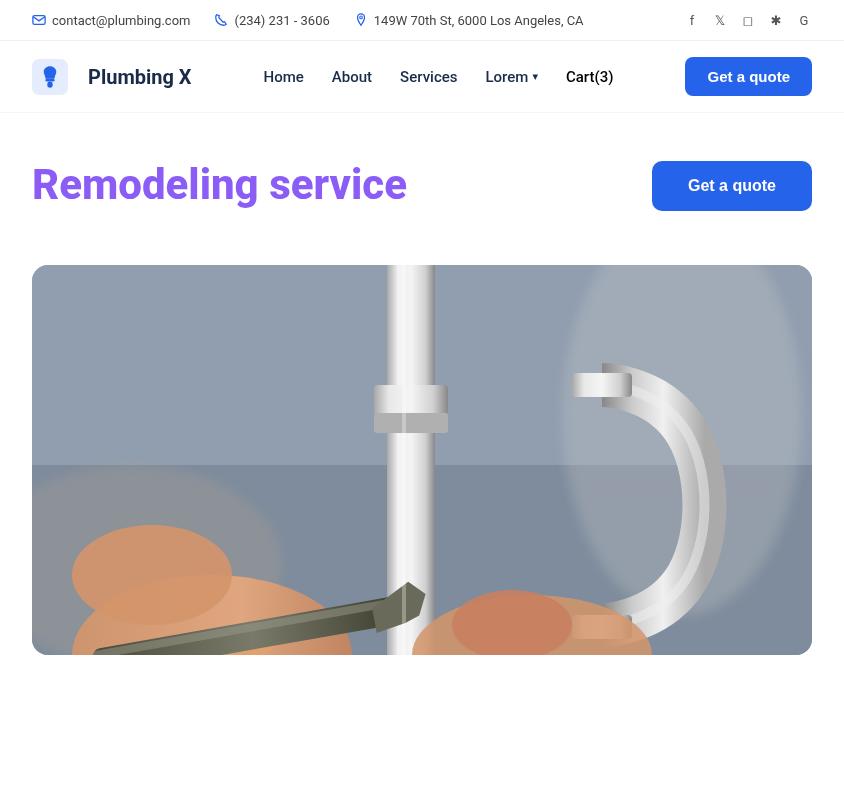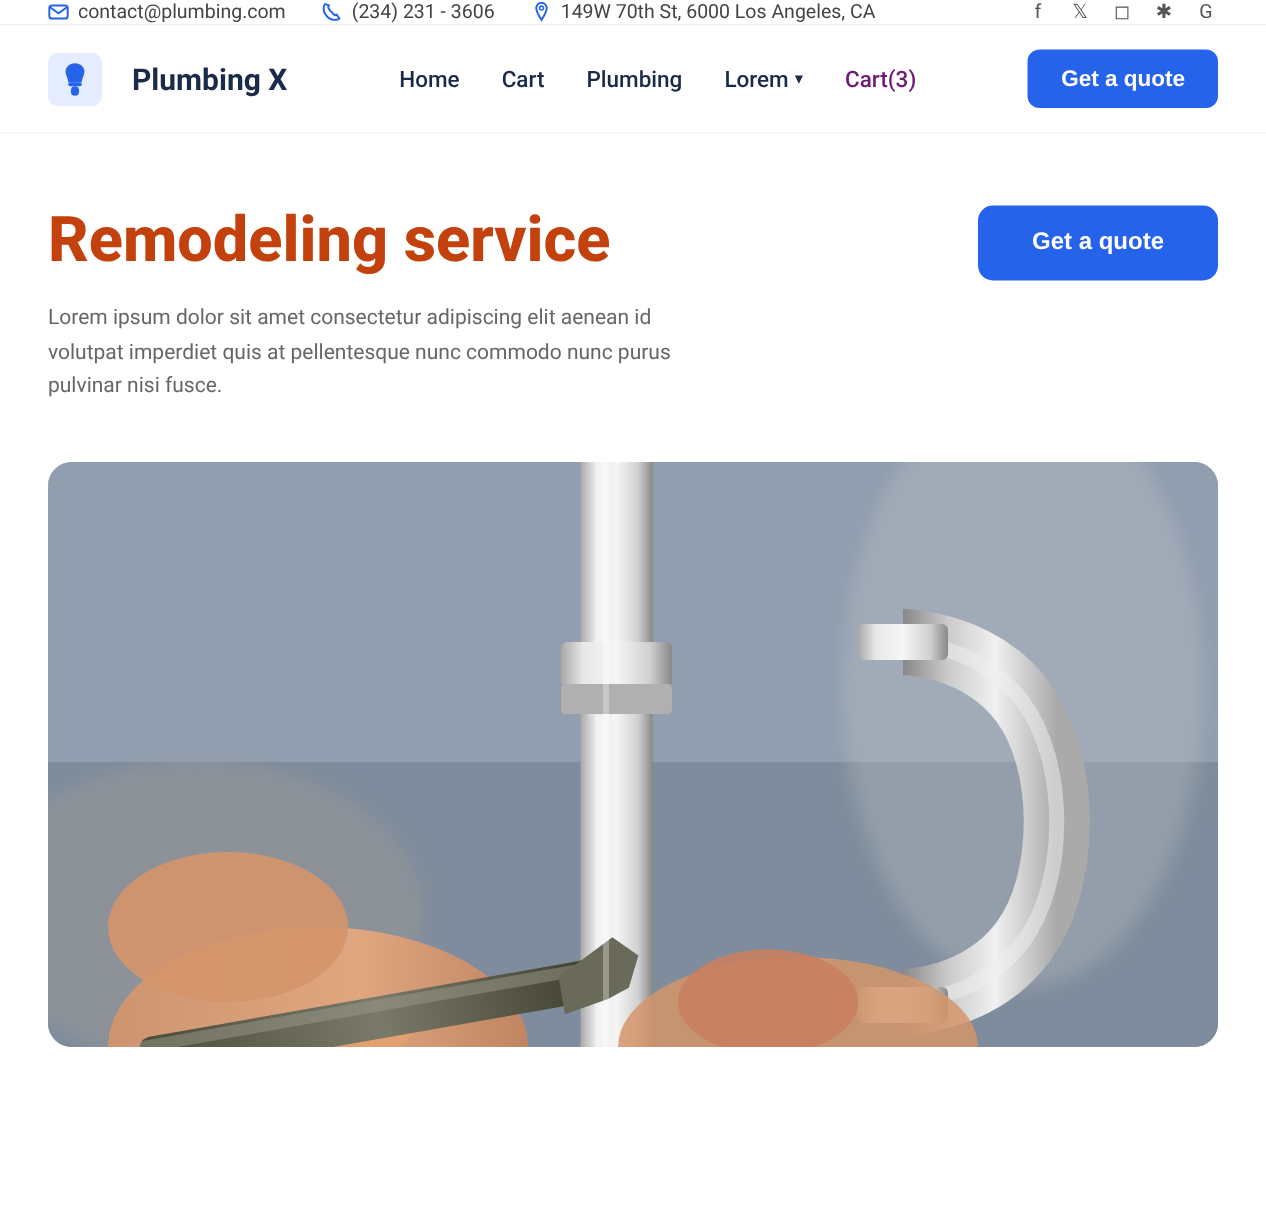--- a/index.html
+++ b/index.html
@@ -13,21 +13,21 @@
       background: #ffffff;
       width: 844px;
       min-height: 804px;
       overflow-x: hidden;
     }
 
     
     .top-bar {
       background: #ffffff;
       border-bottom: 1px solid #f0f0f0;
-      padding: 0 32px;
+      padding: 12px 32px;
       display: flex;
       align-items: center;
       justify-content: space-between;
     }
 
     .top-bar-left {
       display: flex;
       align-items: center;
       gap: 24px;
     }
@@ -111,21 +111,21 @@
     }
 
     .nav-item-pages {
       display: flex;
       align-items: center;
       gap: 4px;
     }
 
     .nav-cart {
       font-size: 15px;
-      color: #701a75;
+      color: #000000;
       font-weight: 500;
       cursor: pointer;
     }
 
     .btn-quote {
       background: #2563eb;
       color: #ffffff;
       border: none;
       padding: 11px 22px;
       border-radius: 8px;
@@ -142,21 +142,21 @@
       justify-content: space-between;
     }
 
     .hero-content {
       max-width: 520px;
     }
 
     .hero-title {
       font-size: 42px;
       font-weight: 800;
-      color: #c2410c;
+      color: #8b5cf6;
       line-height: 1.15;
       margin-bottom: 16px;
     }
 
     .hero-desc {
       font-size: 14px;
       color: #666;
       line-height: 1.6;
       max-width: 420px;
     }
@@ -243,36 +243,35 @@
       <rect width="40" height="40" rx="8" fill="#2563eb" opacity="0.12"></rect>
       <path d="M20 8C16 8 13 11 13 14C13 17 15 19 15 22H25C25 19 27 17 27 14C27 11 24 8 20 8Z" fill="#2563eb"></path>
       <rect x="15" y="22" width="10" height="3" rx="1.5" fill="#2563eb"></rect>
       <rect x="17" y="25" width="6" height="7" rx="3" fill="#2563eb"></rect>
     </svg>
     <span>Plumbing X</span>
   </div>
 
   <nav class="nav">
     <a class="nav-item">Home</a>
-    <a class="nav-item">Cart</a>
-    <a class="nav-item">Plumbing</a>
+    <a class="nav-item">About</a>
+    <a class="nav-item">Services</a>
     <a class="nav-item nav-item-pages">
       <span>Lorem</span>
       <span class="chevron">▾</span>
     </a>
     <a class="nav-cart nav-item">Cart(3)</a>
   </nav>
 
   <button class="btn-quote">Get a quote</button>
 </header>
 
 <section class="hero">
   <div class="hero-content">
     <h1 class="hero-title">Remodeling service</h1>
-    <p class="hero-desc">Lorem ipsum dolor sit amet consectetur adipiscing elit aenean id volutpat imperdiet quis at pellentesque nunc commodo nunc purus pulvinar nisi fusce.</p>
   </div>
   <div class="hero-cta">
     <button class="btn-quote-hero">Get a quote</button>
   </div>
 </section>
 
 <div class="image-section">
   <svg width="100%" height="100%" viewBox="0 0 780 390" xmlns="http://www.w3.org/2000/svg">
 
     <rect width="780" height="390" fill="#9ca3b0"></rect>

